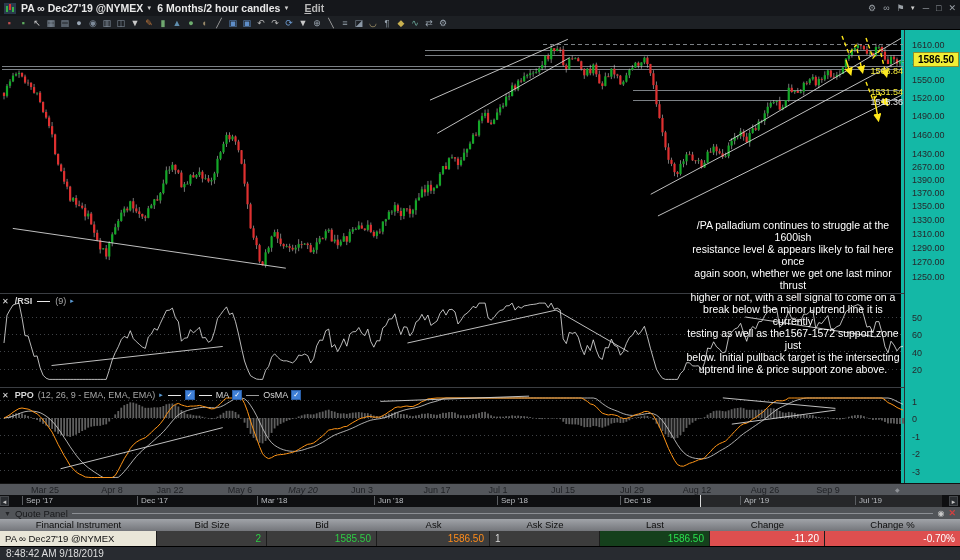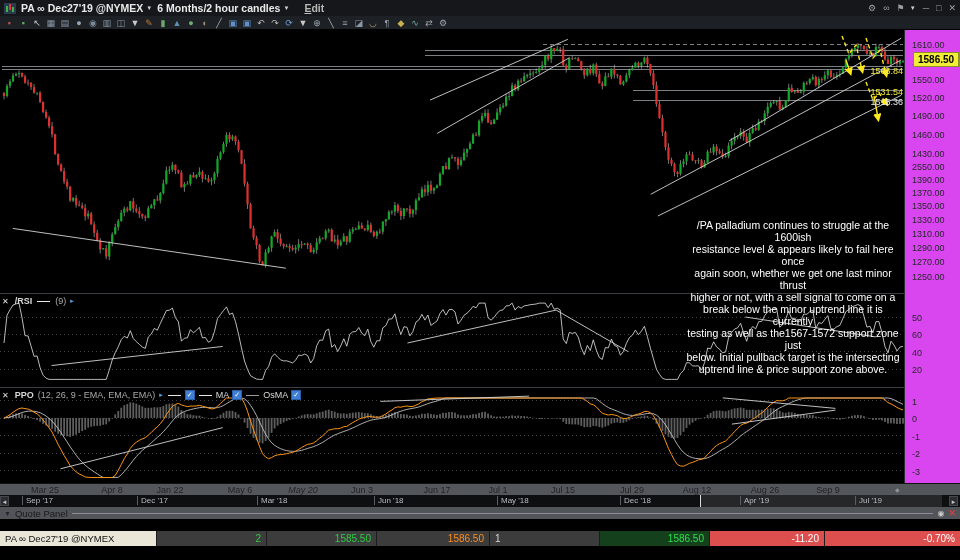--- a/index.html
+++ b/index.html
@@ -15,21 +15,21 @@
   .menus u{text-decoration:underline;}
   .win-icons{margin-left:auto;display:flex;gap:7px;align-items:center;color:#9aa0a6;font-size:9px;font-weight:normal;}
   .win-icons span{cursor:default;}
   .appicon{width:12px;height:11px;display:inline-block;}
   
   .toolbar{position:absolute;top:16px;left:0;width:960px;height:14px;background:#1d2024;
     border-bottom:1px solid #000;box-sizing:border-box;display:flex;align-items:center;padding:0 3px;gap:2px;}
   .ticon{width:12px;height:12px;font-size:9px;line-height:12px;text-align:center;display:inline-block;}
   
   .chartwrap{position:absolute;top:30px;left:0;width:960px;height:453px;background:#000;}
-  .paxis{position:absolute;top:0;right:0;width:55px;height:453px;background:#d946ef;border-left:1px solid #14b8a6;}
+  .paxis{position:absolute;top:0;right:0;width:55px;height:453px;background:#14b8a6;border-left:4px solid #14b8a6;}
   .paxis-label{position:absolute;left:7px;color:#26282c;font-size:9px;}
   .axis-label{position:absolute;color:#26282c;font-size:9px;left:7px;}
   .price-tag{position:absolute;right:1px;width:46px;background:#f2ee35;color:#000;font-size:10px;
     font-weight:bold;text-align:left;padding:1px 0 1px 4px;border:1px solid #8f8f2a;box-sizing:border-box;z-index:5;}
   #chart{position:absolute;top:0;left:0;}
   .phdr{position:absolute;display:flex;align-items:center;gap:4px;color:#d7d7d7;font-size:9px;z-index:4;}
   .phdr .ttl{font-weight:bold;}
   .phdr .param{color:#a8a8a8;}
   .closex{color:#e0e0e0;font-size:8px;margin-right:2px;cursor:default;}
   .lsample{display:inline-block;width:13px;height:0;border-top:1px solid #e8e8e8;margin:0 1px;}
@@ -143,21 +143,21 @@
 
   <div class="chartwrap">
     <div class="paxis">
         <span class="paxis-label" style="top: 10px;">1610.00</span>
         <span class="paxis-label" style="top: 27.2388px;">1580.00</span>
         <span class="paxis-label" style="top: 44.808px;">1550.00</span>
         <span class="paxis-label" style="top: 62.7206px; text-align: center;">1520.00</span>
         <span class="paxis-label" style="top: 80.9903px;">1490.00</span>
         <span class="paxis-label" style="top: 99.6316px;">1460.00</span>
         <span class="paxis-label" style="top: 118.66px;">1430.00</span>
-        <span class="paxis-label" style="top: 131.569px;">2550.00</span>
+        <span class="paxis-label" style="top: 131.569px;">2670.00</span>
         <span class="paxis-label" style="top: 144.662px;">1390.00</span>
         <span class="paxis-label" style="top: 157.945px;">1370.00</span>
         <span class="paxis-label" style="top: 171.423px;">1350.00</span>
         <span class="paxis-label" style="top: 185.102px;">1330.00</span>
         <span class="paxis-label" style="top: 198.989px;">1310.00</span>
         <span class="paxis-label" style="top: 213.089px;">1290.00</span>
         <span class="paxis-label" style="top: 227.41px;">1270.00</span>
         <span class="paxis-label" style="top: 241.958px;">1250.00</span>
         <span class="axis-label" style="top: 283px;">50</span>
         <span class="axis-label" style="top: 300.333px;">60</span>
@@ -1175,40 +1175,53 @@
     </div>
 
   <div class="nav">
     <div class="nav-arrow" style="left:0;">◂</div>
     <div class="nav-thumb" id="navthumb" style="left: 700px; width: 242px;"></div>
     <div class="nav-arrow" style="right:2px;">▸</div>
   <span class="nlabel" style="left: 22px;">Sep '17</span>
       <span class="nlabel" style="left: 137px;">Dec '17</span>
       <span class="nlabel" style="left: 257px;">Mar '18</span>
       <span class="nlabel" style="left: 374px;">Jun '18</span>
-      <span class="nlabel" style="left: 497px;">May '18</span>
+      <span class="nlabel" style="left: 497px;">Sep '18</span>
       <span class="nlabel" style="left: 620px;">Dec '18</span>
       <span class="nlabel" style="left: 740px;">Apr '19</span>
       <span class="nlabel" style="left: 855px;">Jul '19</span>
     </div>
 
   <div class="qph">
     <span class="collapse">▼</span>
     <span>Quote Panel</span>
     <span class="rule"></span>
     <span class="bell">◉</span>
     <span class="qx">✕</span>
   </div>
 
+  <div class="qpcols">
+    <div class="col" style="left:0;width:157px;">Financial Instrument</div>
+    <div class="col" style="left:157px;width:110px;">Bid Size</div>
+    <div class="col" style="left:267px;width:110px;">Bid</div>
+    <div class="col" style="left:377px;width:113px;">Ask</div>
+    <div class="col" style="left:490px;width:110px;">Ask Size</div>
+    <div class="col" style="left:600px;width:110px;">Last</div>
+    <div class="col" style="left:710px;width:115px;">Change</div>
+    <div class="col" style="left:825px;width:135px;">Change %</div>
+  </div>
 
   <div class="qprow">
     <div class="cell c0">PA ∞ Dec27'19 @NYMEX</div>
     <div class="cell c1">2</div>
     <div class="cell c2">1585.50</div>
     <div class="cell c3">1586.50</div>
     <div class="cell c4">1</div>
     <div class="cell c5">1586.50</div>
     <div class="cell c6">-11.20</div>
     <div class="cell c7">-0.70%</div>
   </div>
 
+  <div class="statusbar">
+    <span>8:48:42 AM 9/18/2019</span>
+  </div>
 
 </div>
 
 </body></html>

